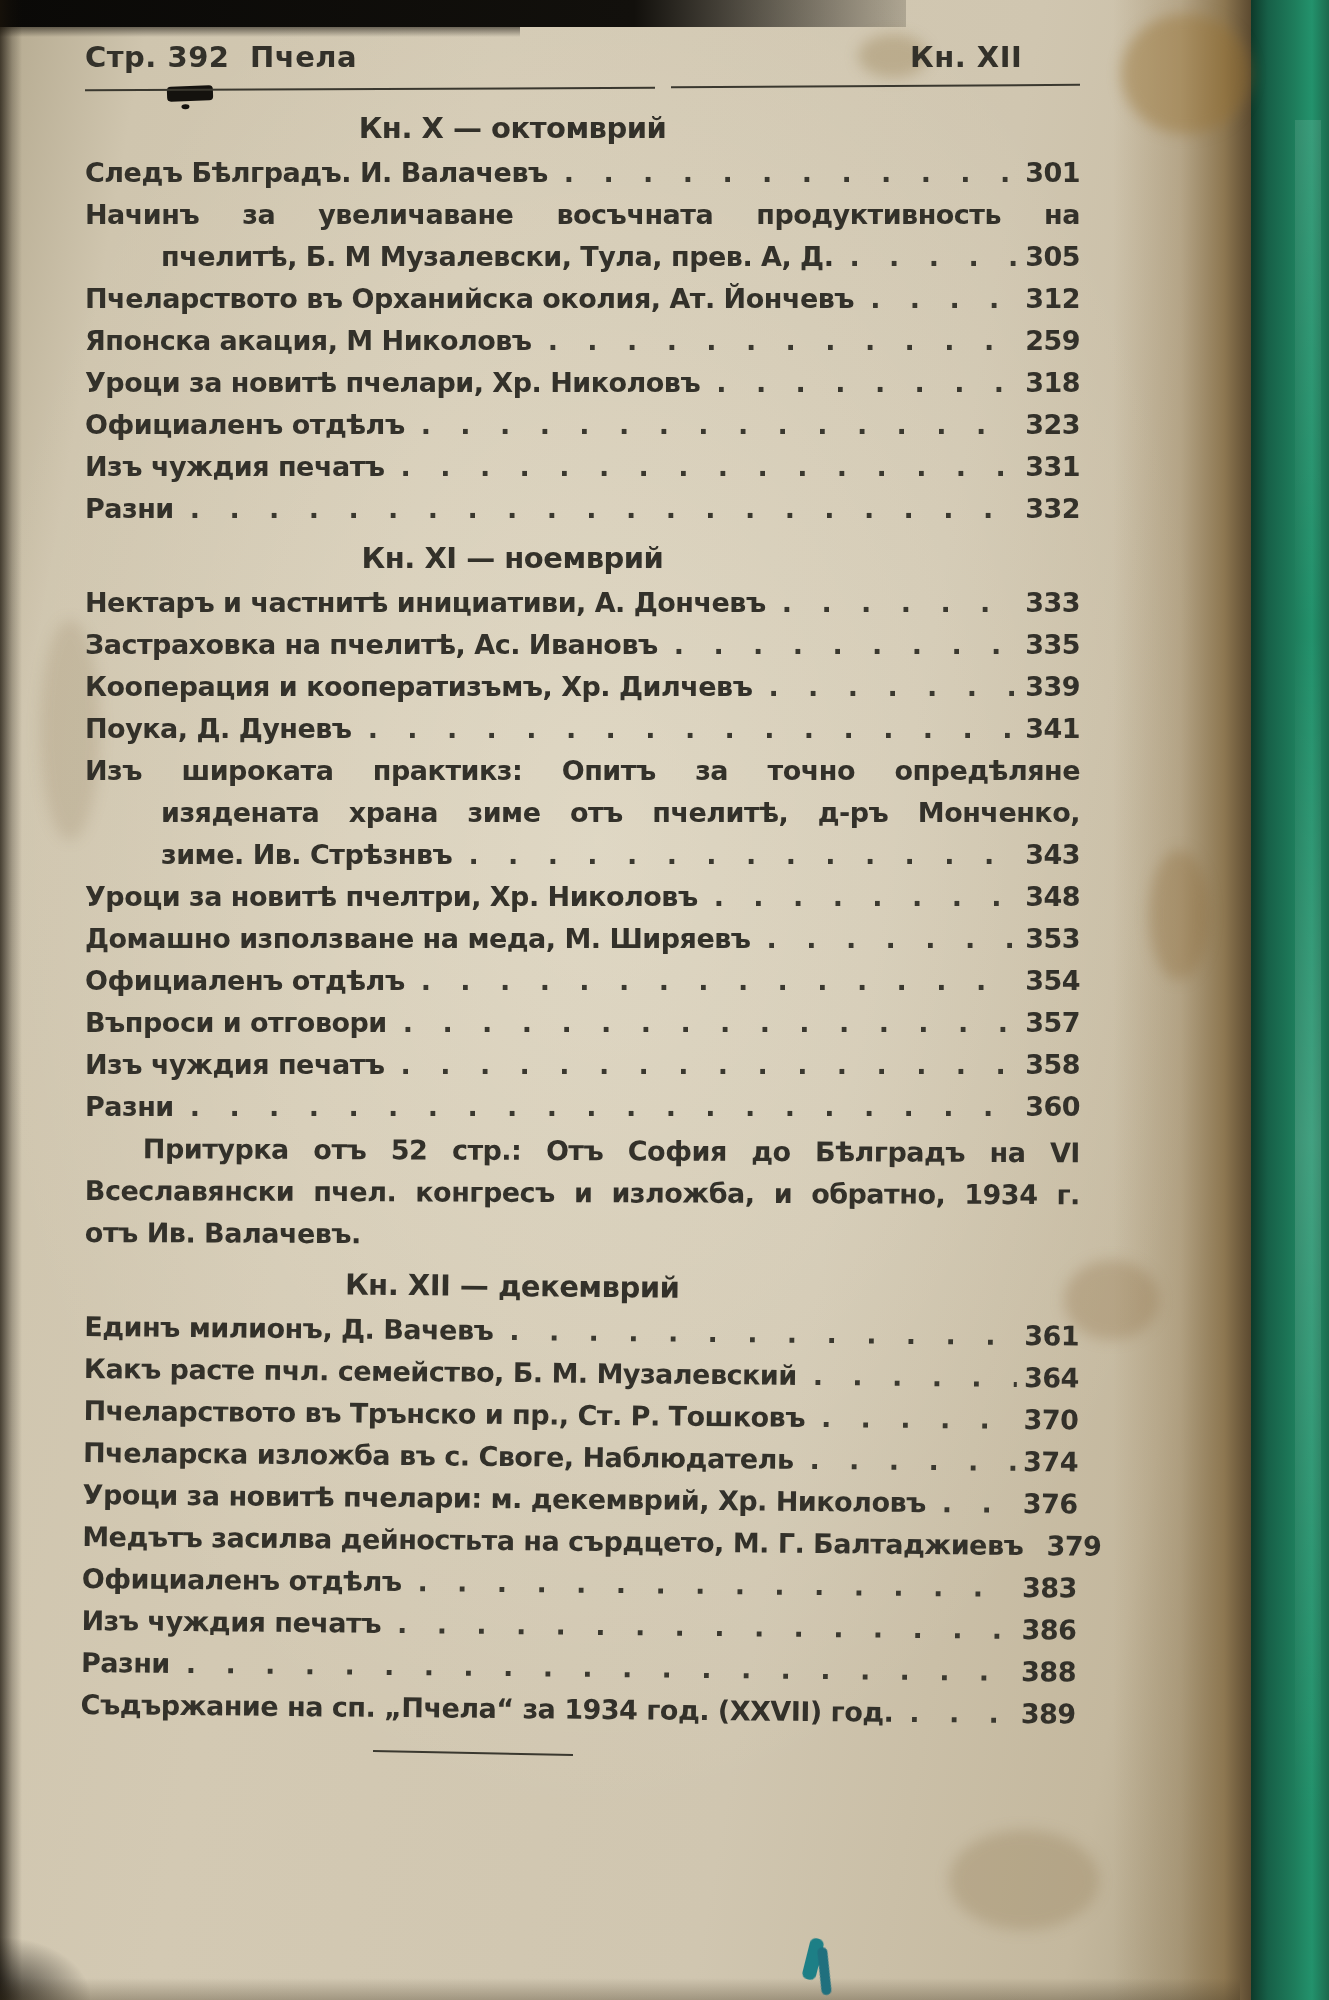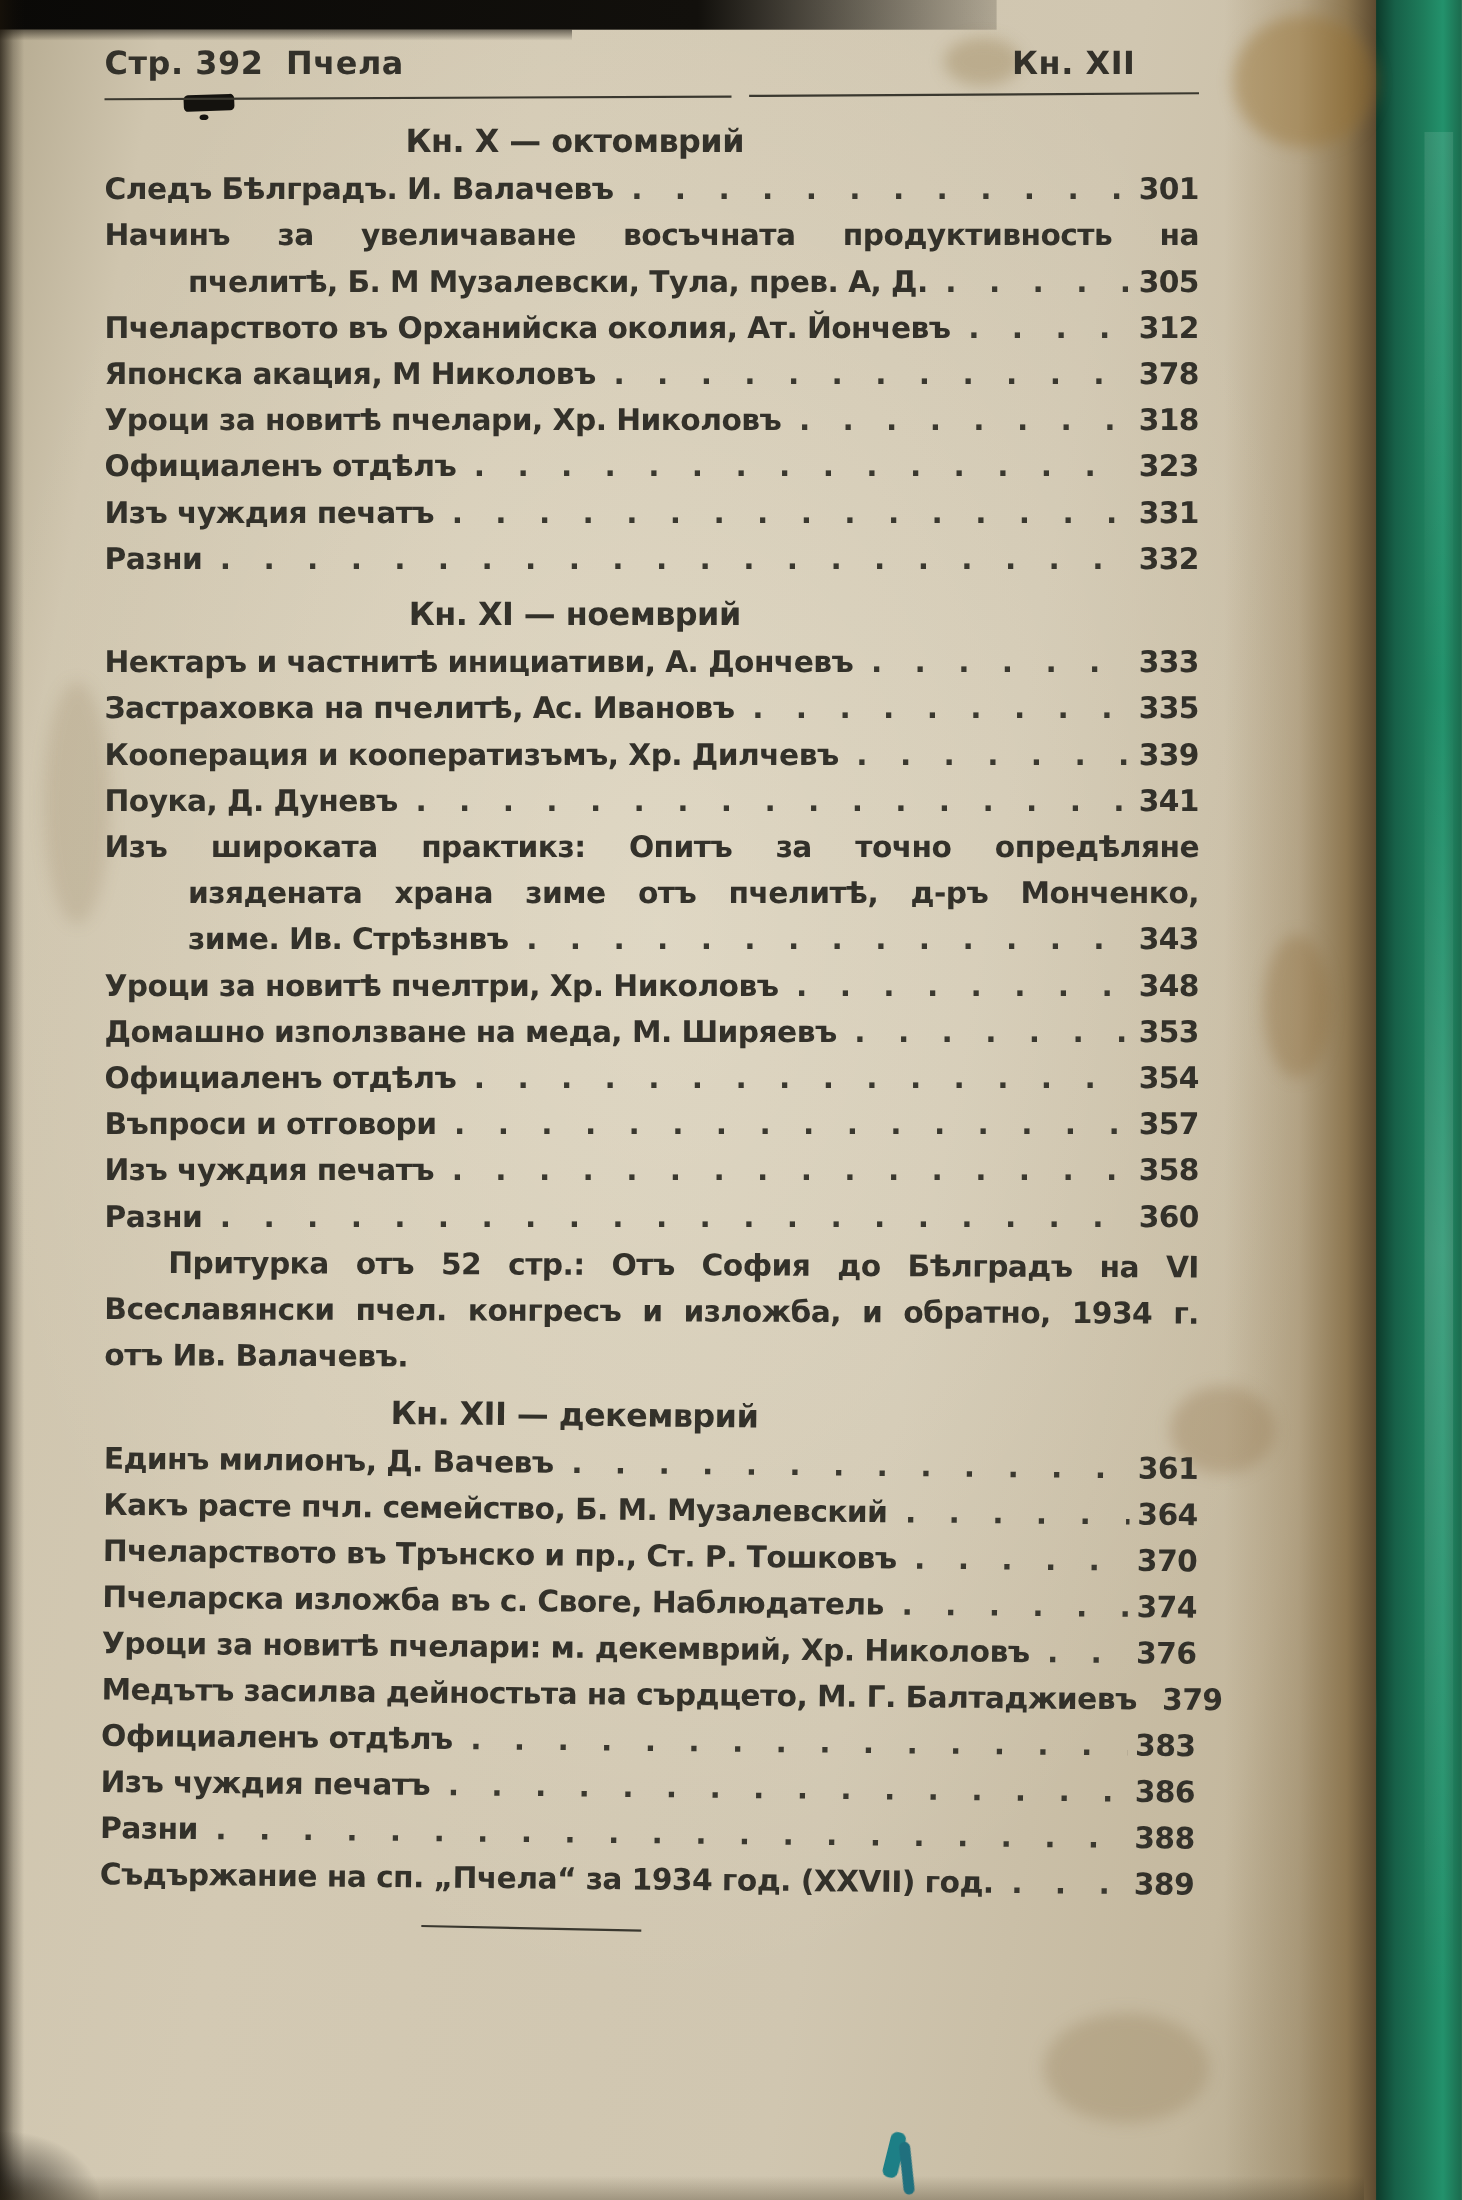--- a/index.html
+++ b/index.html
@@ -39,21 +39,21 @@
   .stain.s6{left:40px;top:620px;width:60px;height:220px;background:rgba(120,95,55,.15);}
   .ink-blot{position:absolute;left:167px;top:86px;width:46px;height:15px;background:#14120e;
     border-radius:4px;transform:rotate(-2deg);}
   .ink-blot::after{content:"";position:absolute;left:14px;top:18px;width:8px;height:5px;
     background:#14120e;border-radius:50%;}
   .pen-mark{position:absolute;left:806px;top:1938px;width:14px;height:42px;background:#1d7f86;
     border-radius:6px;transform:rotate(14deg);filter:blur(.6px);}
   .pen-mark::after{content:"";position:absolute;left:16px;top:6px;width:10px;height:48px;
     background:#20707e;border-radius:6px;transform:rotate(-20deg);}
   
-  .page{position:absolute;left:95px;top:40px;width:995px;}
+  .page{position:absolute;left:85px;top:40px;width:995px;}
   .page-header{display:flex;align-items:baseline;font-size:29px;font-weight:bold;letter-spacing:.5px;}
   .ph-left{width:260px;}
   .ph-center{flex:1;transform:translateX(-95px);}
   .ph-right{width:170px;}
   .header-rule{position:relative;height:14px;margin-top:8px;}
   .hr-seg1{position:absolute;left:0;top:6px;width:570px;height:2px;background:#3a382f;transform:rotate(-0.25deg);}
   .hr-seg2{position:absolute;left:586px;top:3px;width:409px;height:2px;background:#3a382f;transform:rotate(-0.35deg);}
   .toc{margin-top:4px;font-size:27px;font-weight:bold;letter-spacing:-0.5px;}
   .section{position:relative;}
   .section.sec2 .para-block{transform:rotate(0.25deg);transform-origin:0 0;}
@@ -122,21 +122,21 @@
             <span class="pagenum">305</span>
           </div>
           <div class="row">
             <span class="text">Пчеларството въ Орханийска околия, Ат. Йончевъ</span>
             <span class="leader"></span>
             <span class="pagenum">312</span>
           </div>
           <div class="row">
             <span class="text">Японска акация, М Николовъ</span>
             <span class="leader"></span>
-            <span class="pagenum">378</span>
+            <span class="pagenum">259</span>
           </div>
           <div class="row">
             <span class="text">Уроци за новитѣ пчелари, Хр. Николовъ</span>
             <span class="leader"></span>
             <span class="pagenum">318</span>
           </div>
           <div class="row">
             <span class="text">Официаленъ отдѣлъ</span>
             <span class="leader"></span>
             <span class="pagenum">323</span>

